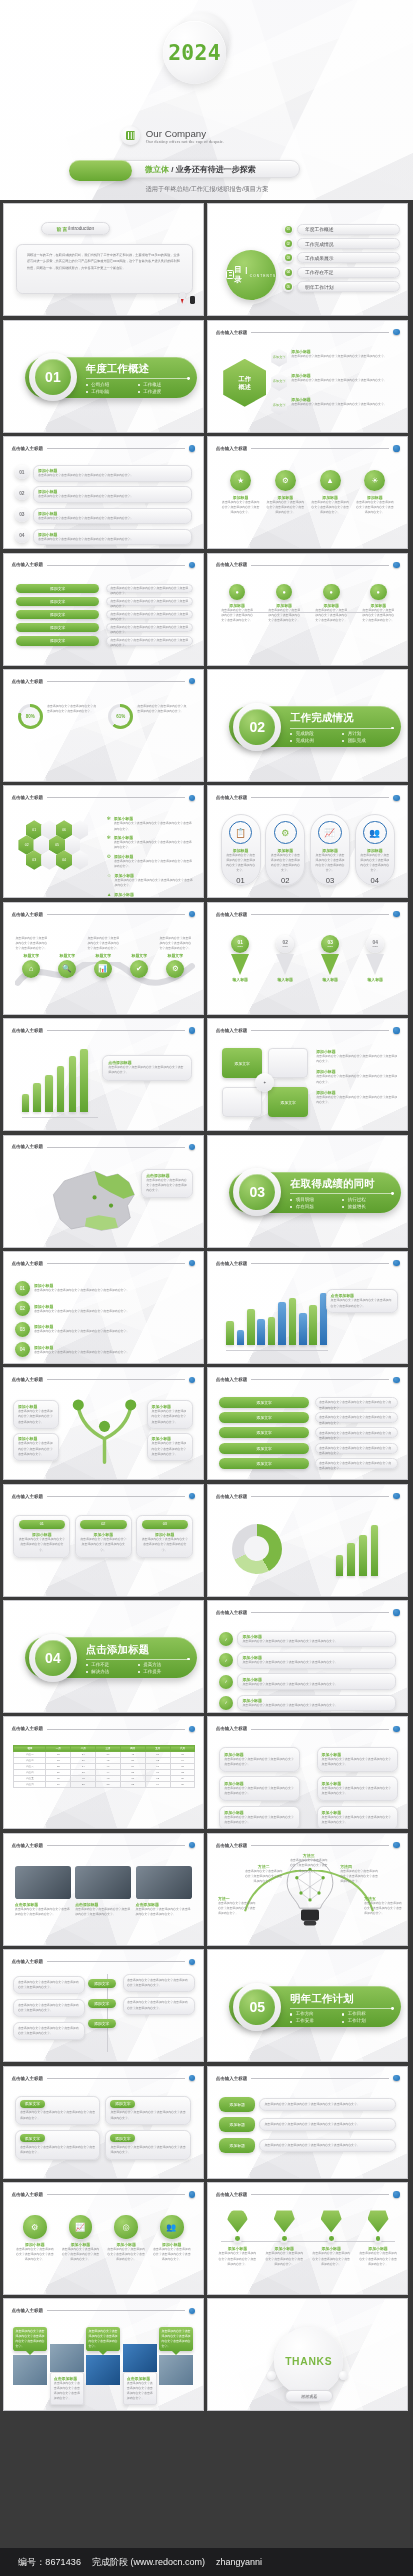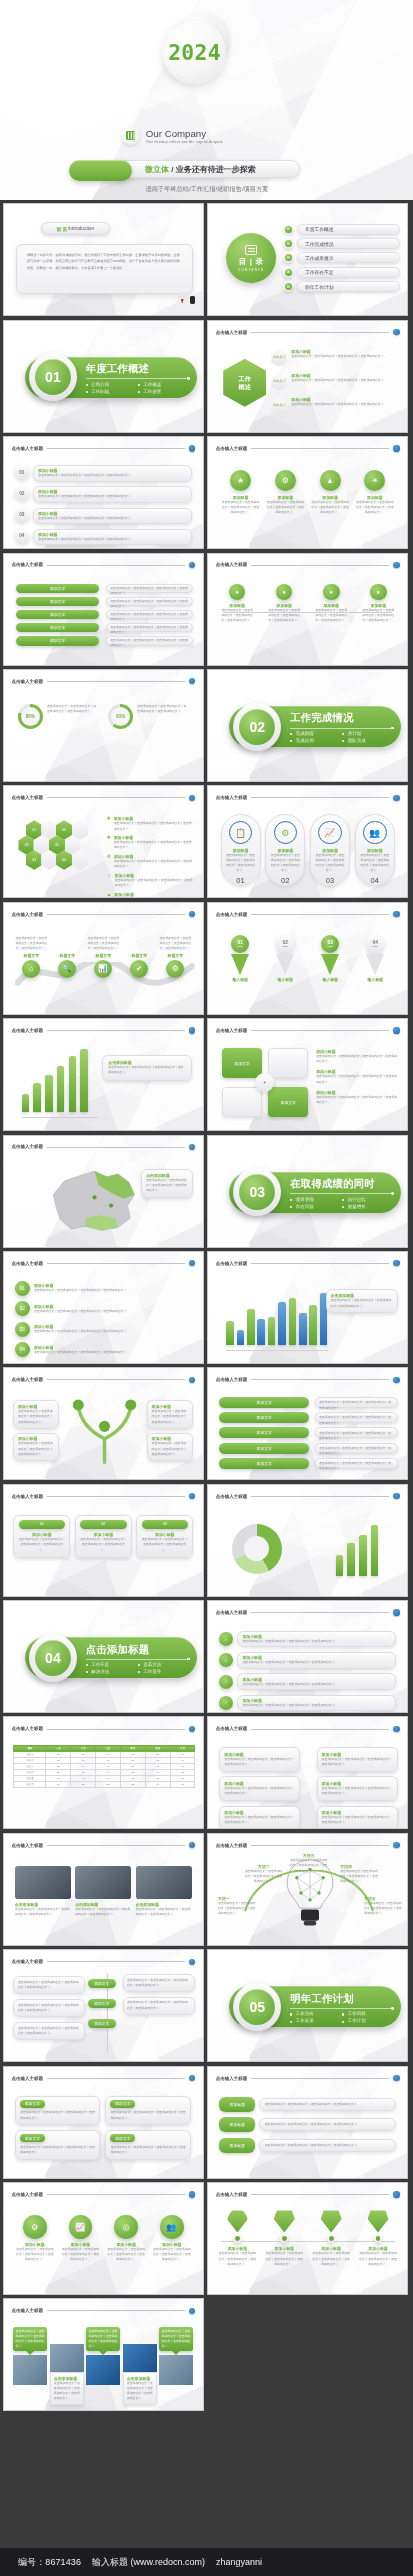--- a/index.html
+++ b/index.html
@@ -128,24 +128,24 @@
   }
   .intro-box p{ font-size:3.2px; color:#77777b; line-height:1.9; }
   .mascot{ position:absolute; right:11px; bottom:5.5px; width:18px; height:18px;}
   .mascot .hd2{position:absolute;left:4.8px;top:0;width:7px;height:7px;border-radius:50%;background:#e9e9ec;box-shadow:0 0.7px 1.4px rgba(0,0,0,.2);}
   .mascot .bd{position:absolute;left:3.4px;top:6.2px;width:9.7px;height:8.3px;border-radius:3.4px;background:#ededf0;}
   .mascot .ti{position:absolute;left:7px;top:7px;width:2.8px;height:4.8px;background:#c22;clip-path:polygon(0 0,100% 0,50% 100%);}
   .mascot .pn{position:absolute;right:-3.4px;top:4.1px;width:4.8px;height:7.6px;background:#2a2a2c;border-radius:1.4px;}
 
   
   .toc-circ{
-    position:absolute; left:18px; top:29px; width:50px; height:50px; border-radius:50%;
+    position:absolute; left:18px; top:46px; width:50px; height:50px; border-radius:50%;
     background:radial-gradient(circle at 36% 26%,#a5d46e,#5ea22d);
     box-shadow:0 2.8px 7px rgba(0,0,0,.22), 0 0 0 4.1px rgba(255,255,255,.75);
-    display:flex;flex-direction:column;align-items:center;justify-content:center;color:#fff;
+    display:flex;flex-direction:row;align-items:center;justify-content:center;color:#fff;
   }
   .toc-icn{width:11.7px;height:9.7px;border:1.1px solid #fff;border-radius:1.4px;margin-bottom:2.1px;position:relative;}
   .toc-icn::after{content:"";position:absolute;left:1.4px;top:1.4px;right:1.4px;height:1px;background:#fff;box-shadow:0 2.8px 0 #fff;}
   .toc-t{font-size:7.6px;font-weight:700;letter-spacing:0.7px;}
   .toc-s{font-size:3.2px;letter-spacing:1.1px;margin-top:0.7px;}
   .toc-list{ position:absolute; left:75px; top:19.3px; right:7px; display:flex; flex-direction:column; gap:3.4px;}
   .toc-row{ display:flex; align-items:center; gap:3.4px; }
   .toc-b{ width:10.3px;height:10.3px;border-radius:50%;flex:0 0 auto;
     background:linear-gradient(180deg,#fdfdfd,#e7e7ea); box-shadow:0 1.4px 2.8px rgba(0,0,0,.16);
     display:flex;align-items:center;justify-content:center;}
@@ -1514,21 +1514,32 @@
         <div class="gpill" style="height:23.5px;border-radius:2.8px;padding:2.1px;">
               <div class="txt" style="color:#fff;">点击添加内容文字点击添加内容文字点击添加内容文字点击添加内容文字。</div>
             </div>
         <div style="width:0;height:0;border-left:4.1px solid transparent;border-right:4.1px solid transparent;border-top:4.8px solid #63a633;margin:0 auto;"></div>
         <div class="photo" style="height:30px;"></div>
       </div>
     </div>
   </div>
     </div>
 
+  <div class="slide">
+      <div class="poly"></div>
+      <div class="sl-in">
+    <div class="th-circ">
+      <span class="th-t">THANKS</span>
+    </div>
+    <div class="th-d1"></div>
+    <div class="th-d2"></div>
+    <div class="th-btn">谢谢观看</div>
+  </div>
+    </div>
 
 </div>
 
 <div id="footer">
   <span class="fno">编号：8671436</span>
-  <span>输入标题 (www.redocn.com)</span>
+  <span>完成阶段 (www.redocn.com)</span>
   <span>zhangyanni</span>
 </div>
 
 
 </body></html>

